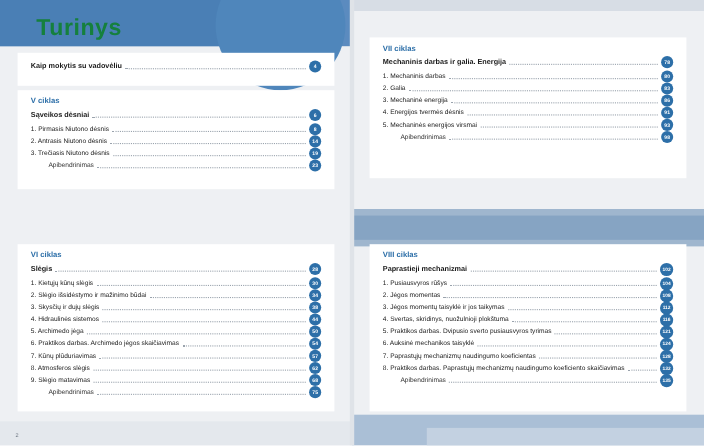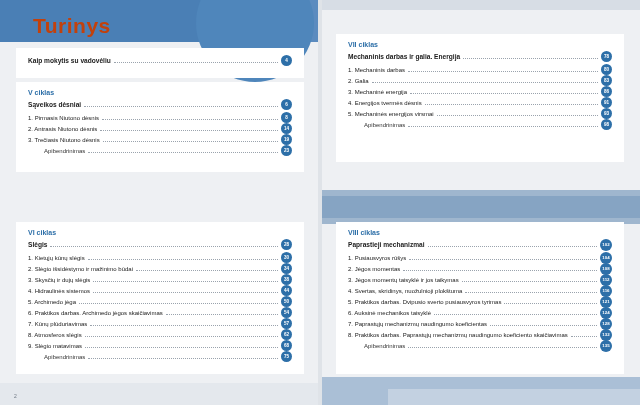--- a/index.html
+++ b/index.html
@@ -62,21 +62,21 @@
     background: #c3d1e1;
   }
   .gutter {
     position: absolute; left: 318px; top: 0;
     width: 4px; height: 405px;
     background: #dfe3e8;
   }
 
   .title {
     position: absolute; left: 33px; top: 14px;
-    font-size: 21px; font-weight: bold; color: #c2410c;
+    font-size: 21px; font-weight: bold; color: #15803d;
     letter-spacing: .5px;
   }
 
   
   .card {
     position: absolute;
     background: #ffffff;
   }
   #card-intro   { left: 16px;  top: 48px;  width: 288px; height: 30px; }
   #card-v       { left: 16px;  top: 82px;  width: 288px; height: 90px; }

